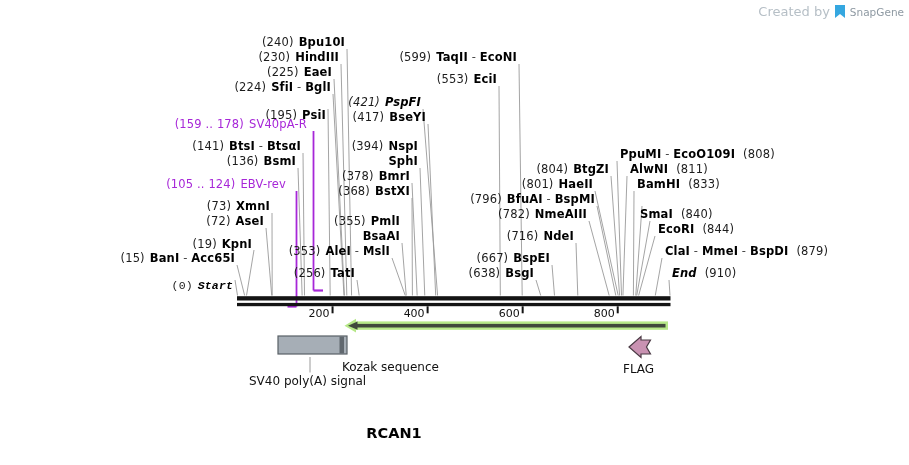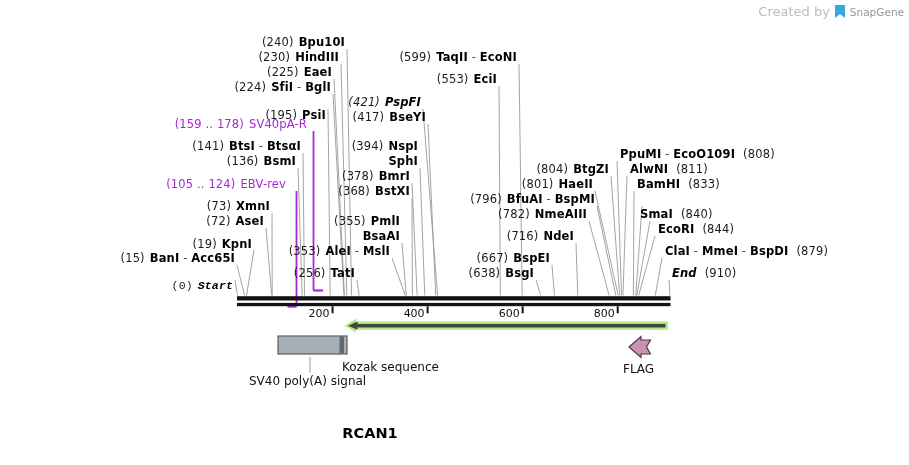--- a/index.html
+++ b/index.html
@@ -11,21 +11,21 @@
   .site .nm{font-weight:bold;color:#000;}
   .site .it{font-style:italic;}
   .site .sep{font-weight:normal;color:#4a4a4a;}
   .site .psL{margin-right:5px;}
   .site .psR{margin-left:8px;}
   .site.purple, .site.purple .nm{color:#a727d8;font-weight:normal;}
   .site.purple .psL{color:#a727d8;}
   .tick-label{position:absolute;font-size:11px;color:#111;white-space:nowrap;}
   .feature-label{position:absolute;font-size:12px;color:#111;white-space:nowrap;}
   .title-name{position:absolute;left:0;top:425px;width:740px;text-align:center;
-              font-size:14.5px;font-weight:bold;color:#000;}
+              font-size:14.5px;font-weight:bold;color:#000;padding-left:24px;}
   .title-len{position:absolute;left:0;top:443px;width:909px;text-align:center;
              font-size:11px;color:#222;}
   .badge{position:absolute;top:4px;right:5px;display:flex;align-items:center;gap:5px;}
   .badge .cb{font-size:13px;color:#b6bfc6;}
   .badge .sg{font-size:10.5px;color:#8e99a2;}
 </style>
 </head>
 <body>
 
 <div id="canvas">

